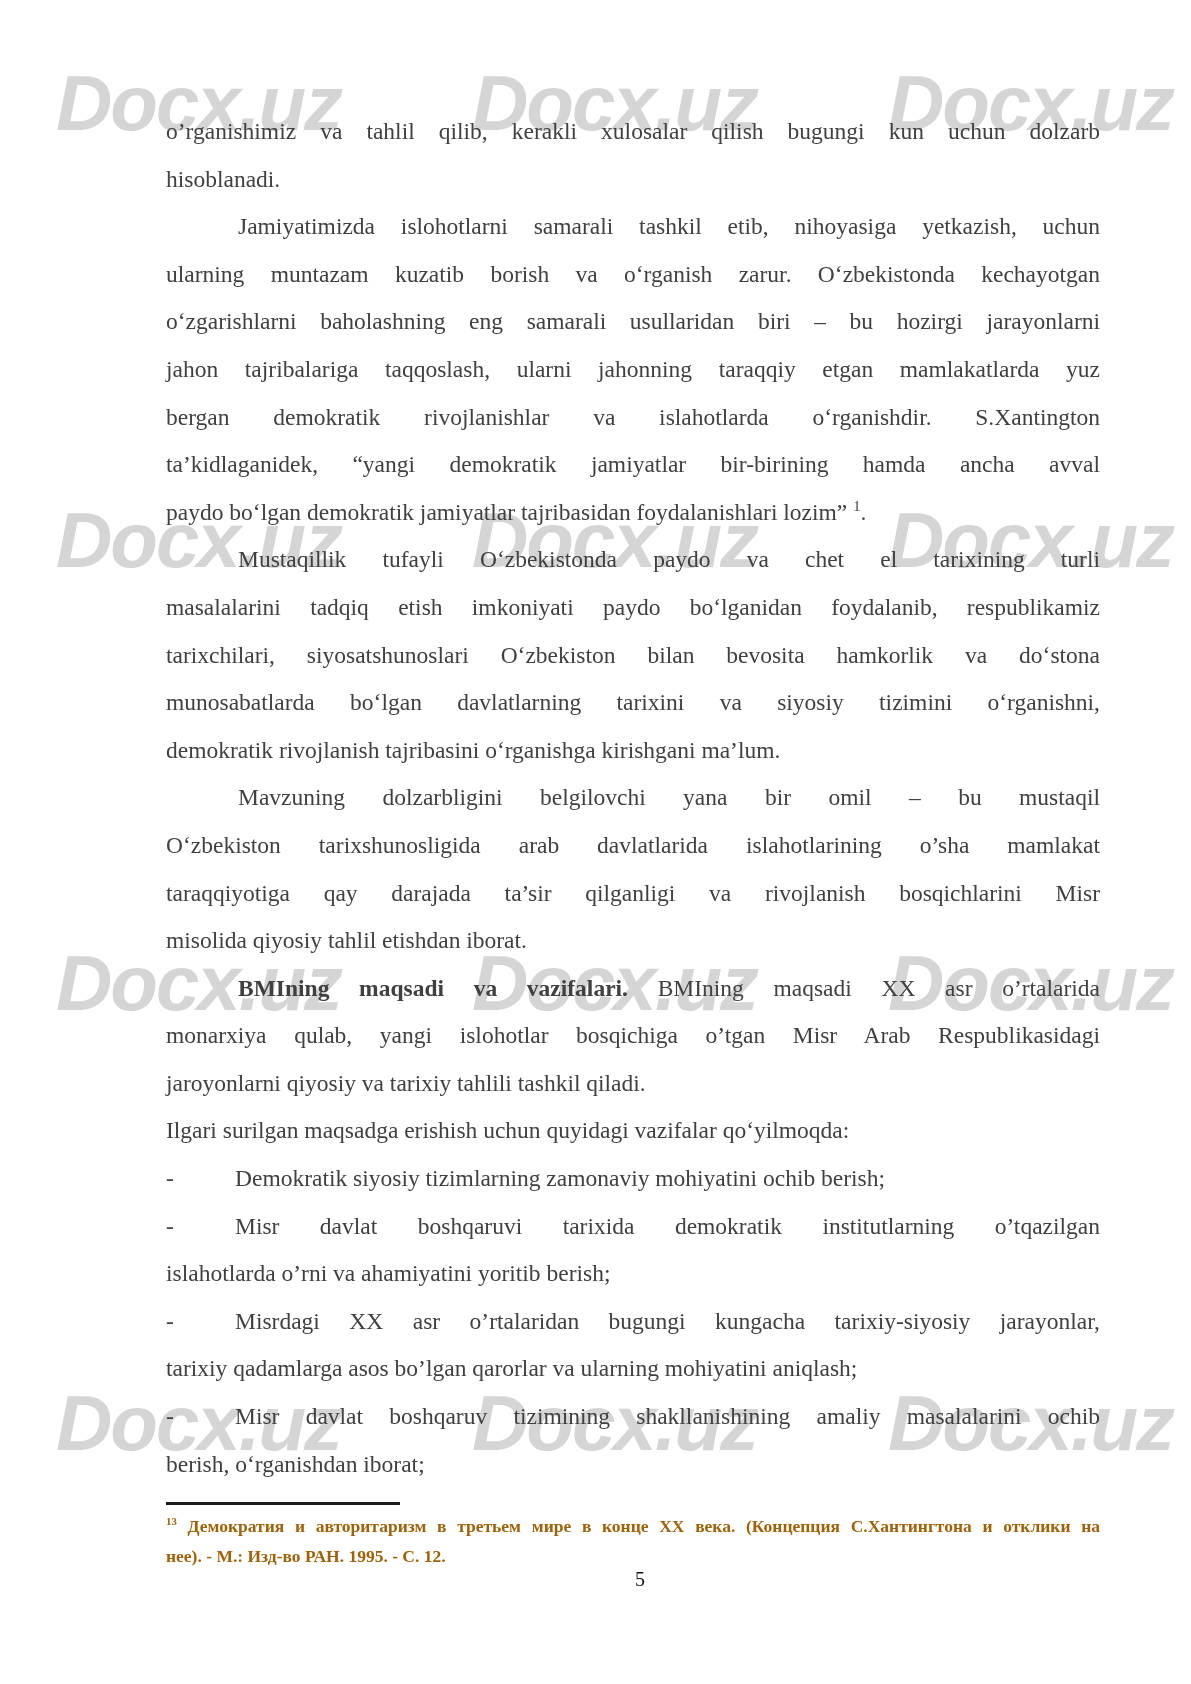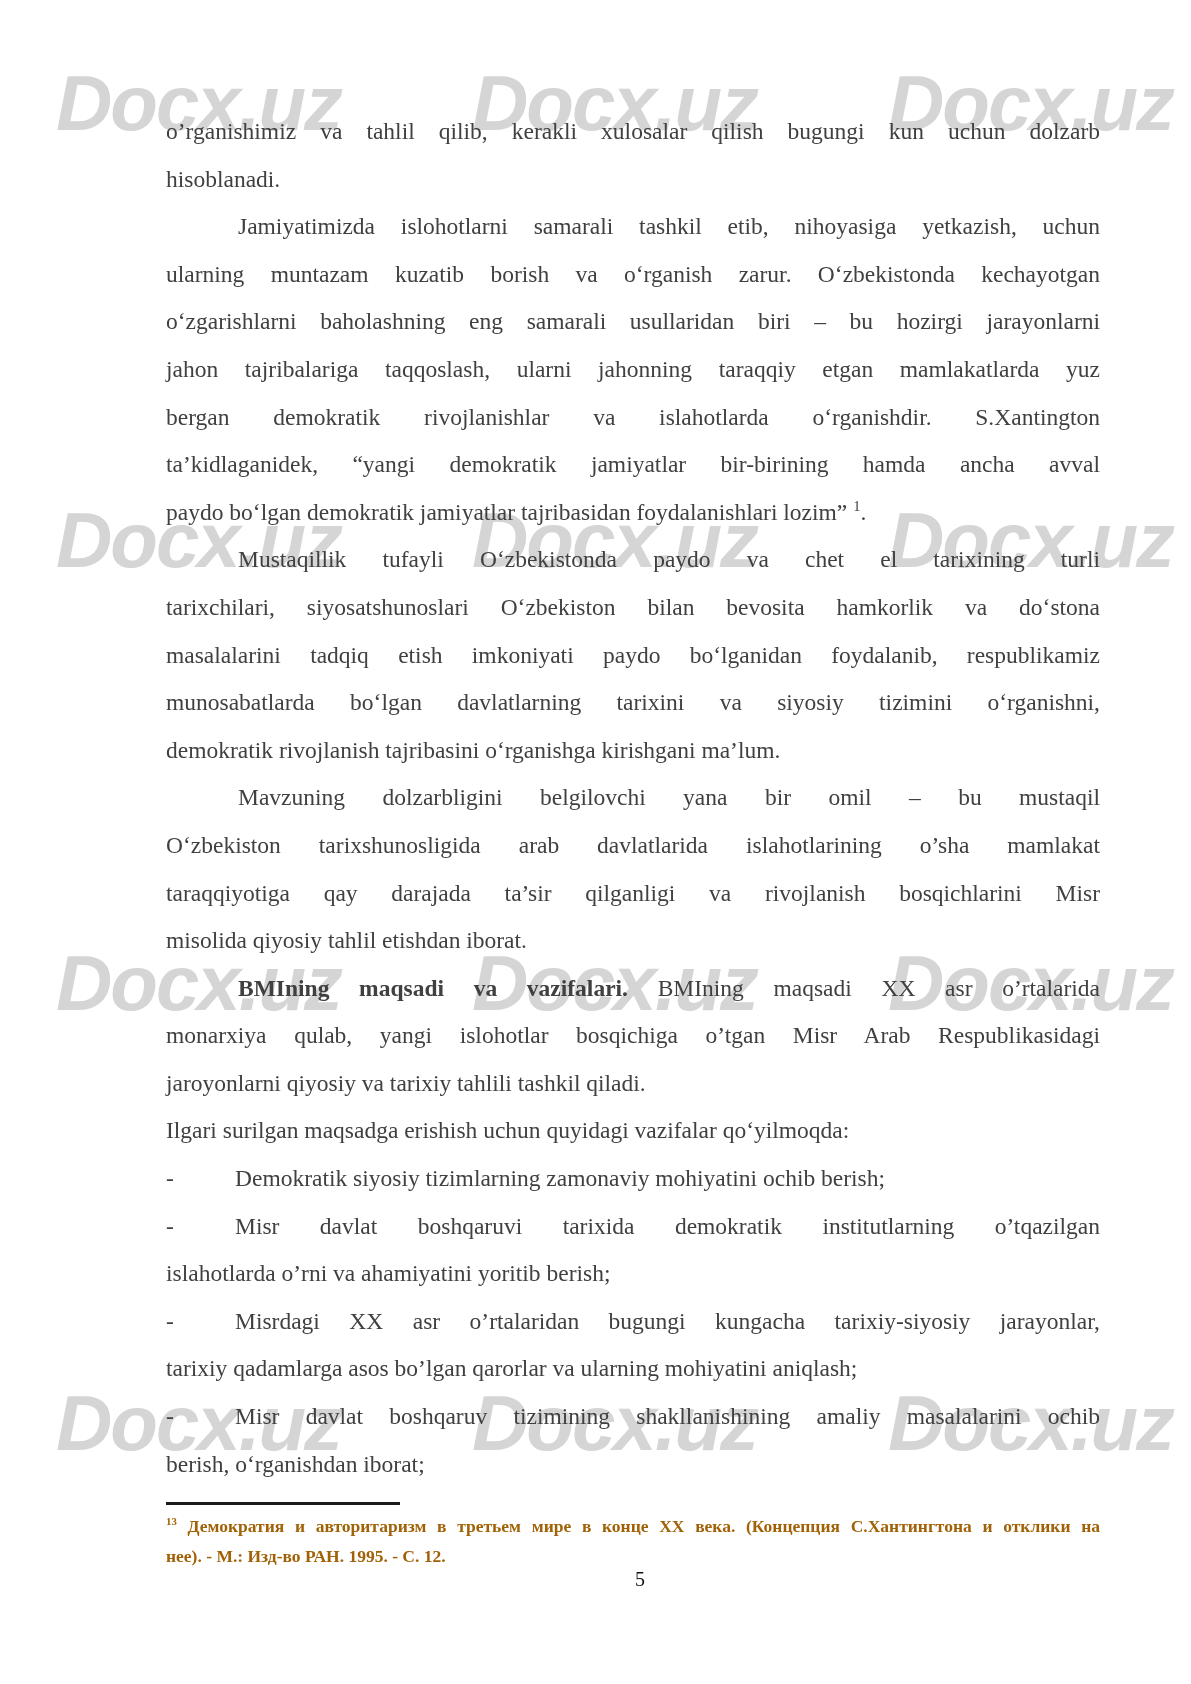--- a/index.html
+++ b/index.html
@@ -91,22 +91,22 @@
       <div class="line j"><span>o’rganishimiz va tahlil qilib, kerakli xulosalar qilish bugungi kun uchun dolzarb</span></div>
       <div class="line l"><span>hisoblanadi.</span></div>
       <div class="line j" style="text-indent: 72px;"><span>Jamiyatimizda islohotlarni samarali tashkil etib, nihoyasiga yetkazish, uchun</span></div>
       <div class="line j"><span>ularning muntazam kuzatib borish va oʻrganish zarur. Oʻzbekistonda kechayotgan</span></div>
       <div class="line j"><span>oʻzgarishlarni baholashning eng samarali usullaridan biri – bu hozirgi jarayonlarni</span></div>
       <div class="line j"><span>jahon tajribalariga taqqoslash, ularni jahonning taraqqiy etgan mamlakatlarda yuz</span></div>
       <div class="line j"><span>bergan demokratik rivojlanishlar va islahotlarda oʻrganishdir. S.Xantington</span></div>
       <div class="line j"><span>ta’kidlaganidek, “yangi demokratik jamiyatlar bir-birining hamda ancha avval</span></div>
       <div class="line l"><span>paydo boʻlgan demokratik jamiyatlar tajribasidan foydalanishlari lozim” </span><sup>1</sup><span>.</span></div>
       <div class="line j" style="text-indent: 72px;"><span>Mustaqillik tufayli Oʻzbekistonda paydo va chet el tarixining turli</span></div>
+      <div class="line j"><span>masalalarini tadqiq etish imkoniyati paydo boʻlganidan foydalanib, respublikamiz</span></div>
       <div class="line j"><span>tarixchilari, siyosatshunoslari Oʻzbekiston bilan bevosita hamkorlik va doʻstona</span></div>
-      <div class="line j"><span>masalalarini tadqiq etish imkoniyati paydo boʻlganidan foydalanib, respublikamiz</span></div>
       <div class="line j"><span>munosabatlarda boʻlgan davlatlarning tarixini va siyosiy tizimini oʻrganishni,</span></div>
       <div class="line l"><span>demokratik rivojlanish tajribasini oʻrganishga kirishgani ma’lum.</span></div>
       <div class="line j" style="text-indent: 72px;"><span>Mavzuning dolzarbligini belgilovchi yana bir omil – bu mustaqil</span></div>
       <div class="line j"><span>Oʻzbekiston tarixshunosligida arab davlatlarida islahotlarining o’sha mamlakat</span></div>
       <div class="line j"><span>taraqqiyotiga qay darajada ta’sir qilganligi va rivojlanish bosqichlarini Misr</span></div>
       <div class="line l"><span>misolida qiyosiy tahlil etishdan iborat.</span></div>
       <div class="line j" style="text-indent: 72px;"><span style="font-weight: bold;">BMIning maqsadi va vazifalari.</span><span> BMIning maqsadi XX asr o’rtalarida</span></div>
       <div class="line j"><span>monarxiya qulab, yangi islohotlar bosqichiga o’tgan Misr Arab Respublikasidagi</span></div>
       <div class="line l"><span>jaroyonlarni qiyosiy va tarixiy tahlili tashkil qiladi.</span></div>
       <div class="line l"><span>Ilgari surilgan maqsadga erishish uchun quyidagi vazifalar qoʻyilmoqda:</span></div>

